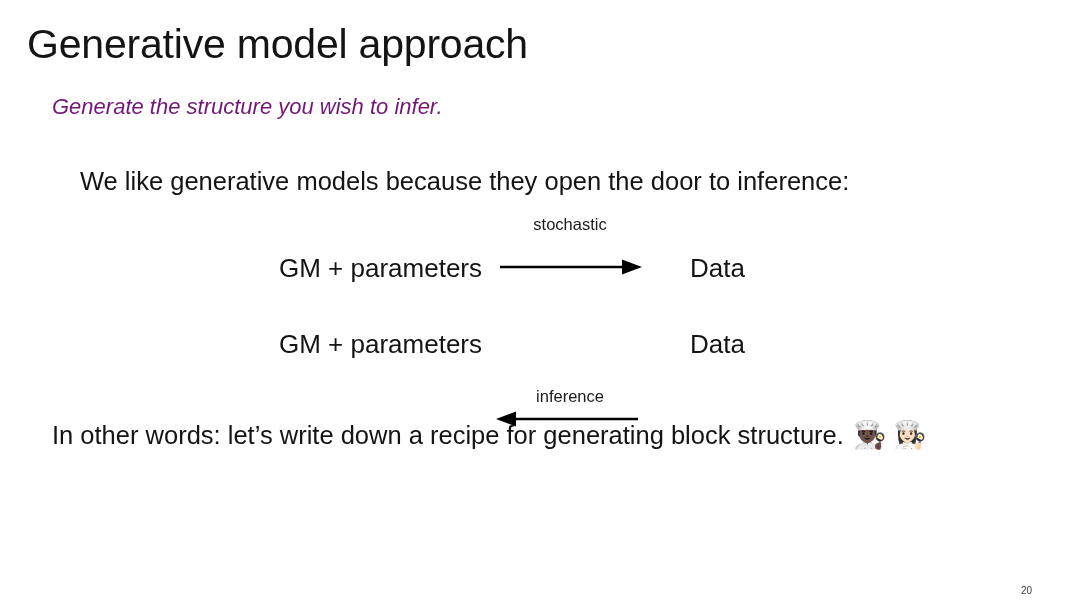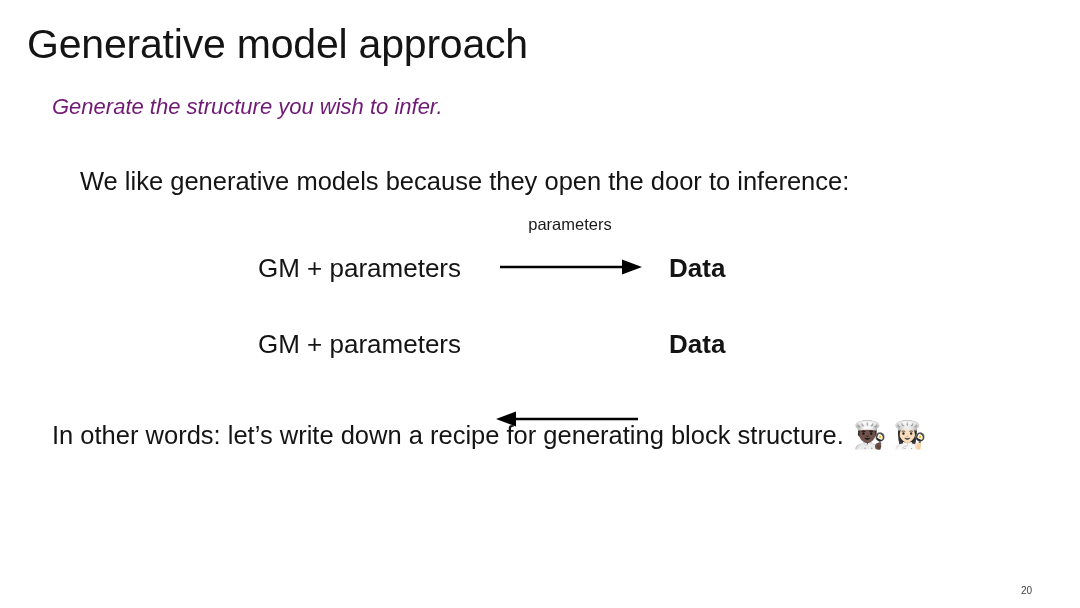--- a/index.html
+++ b/index.html
@@ -74,29 +74,29 @@
   }
   .row-forward { top: 0px; }
   .row-backward { top: 76px; }
 
   .node-label {
     position: absolute;
     font-size: 26px;
     font-weight: 400;
     color: #141414;
     white-space: nowrap;
+    margin-left: 21px;
   }
   .node-source {
     left: 258px;
     top: 48px;
   }
   .node-target {
     left: 669px;
     top: 48px;
-    font-weight: bold;
   }
 
   .arrow-label {
     position: absolute;
     left: 490px;
     width: 160px;
     text-align: center;
     font-size: 16.5px;
     font-weight: 400;
     line-height: 20px;
@@ -159,34 +159,37 @@
   <div class="slide-subtitle">Generate the structure you wish to infer.</div>
 
   <div class="lead-text">We like generative models because they open the door to inference:</div>
 
   <div class="diagram">
 
     <div class="diagram-row row-forward">
       <div class="node-label node-source">GM + parameters</div>
 
       <div class="arrow-label arrow-label-forward">
-        <div>parameters</div>
+        <div>stochastic</div>
       </div>
 
       <svg class="arrow-svg arrow-forward-svg" viewBox="0 0 152 22">
         <line x1="6" y1="11" x2="132" y2="11" stroke="#000000" stroke-width="2.6"></line>
         <polygon points="148,11 128,3.5 128,18.5" fill="#000000"></polygon>
       </svg>
 
       <div class="node-label node-target">Data</div>
     </div>
 
     <div class="diagram-row row-backward">
       <div class="node-label node-source">GM + parameters</div>
 
+      <div class="arrow-label arrow-label-backward">
+        <div>inference</div>
+      </div>
 
       <svg class="arrow-svg arrow-backward-svg" viewBox="0 0 152 22">
         <line x1="18" y1="11" x2="144" y2="11" stroke="#000000" stroke-width="2.6"></line>
         <polygon points="2,11 22,3.5 22,18.5" fill="#000000"></polygon>
       </svg>
 
       <div class="node-label node-target">Data</div>
     </div>
 
   </div>

